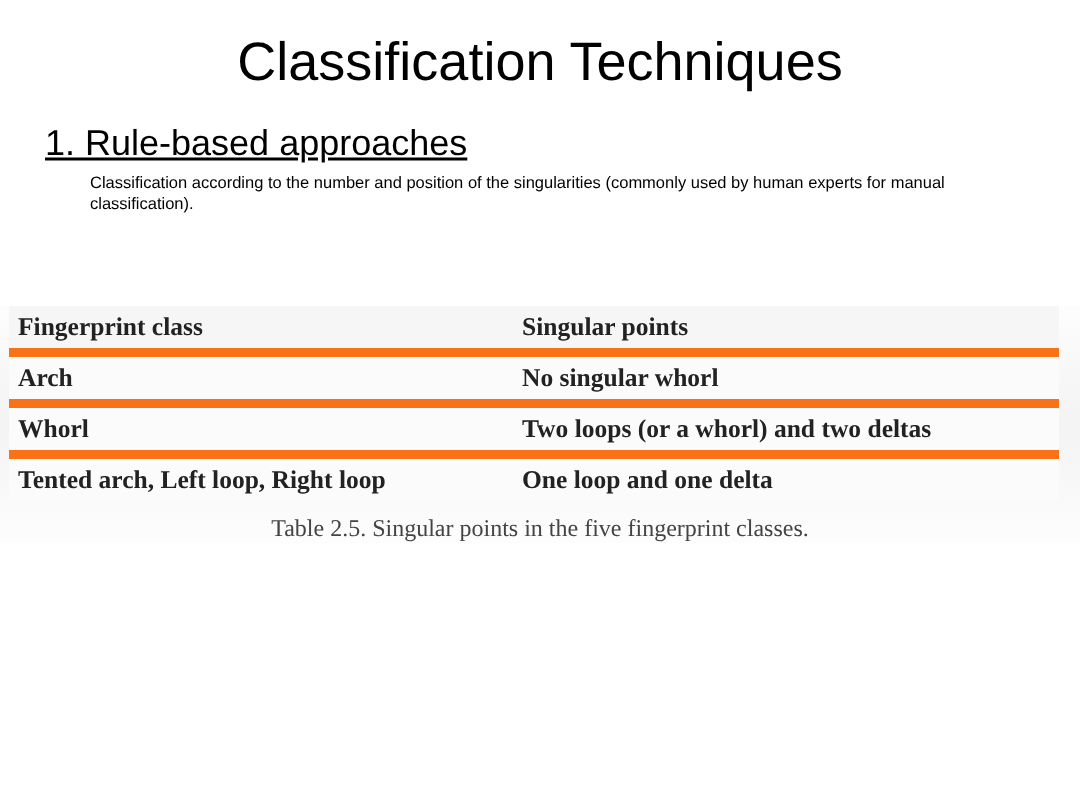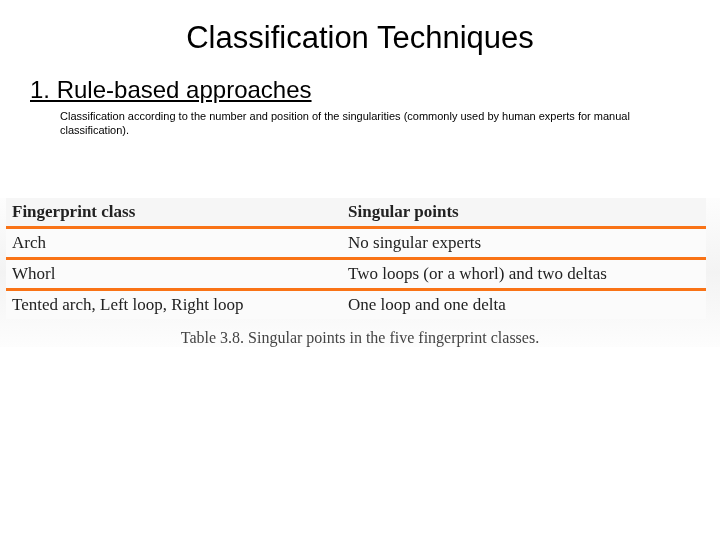--- a/index.html
+++ b/index.html
@@ -13,21 +13,21 @@
     overflow: hidden;
   }
   .slide {
     width: 720px;
     height: 540px;
     position: relative;
     box-sizing: border-box;
   }
   .title {
     text-align: center;
-    font-size: 31px;
+    font-size: 36px;
     font-weight: 400;
     padding-top: 20px;
     padding-bottom: 20px;
   }
   .subheading {
     font-size: 24px;
     font-weight: 400;
     padding-left: 30px;
     padding-bottom: 6px;
     text-decoration: underline;
@@ -56,21 +56,22 @@
     padding: 4px 10px 4px 6px;
     font-weight: 400;
     color: #222;
   }
   th {
     font-weight: 700;
     border-bottom: 1.5px solid #666;
     background: #f6f6f6;
   }
   td {
-    border-top: 3px solid #f97316;
+    border-top: 6px solid #f97316;
+    font-weight: bold;
   }
   .col-left {
     width: 48%;
   }
   .col-right {
     width: 52%;
   }
   .caption {
     text-align: center;
     font-family: "Times New Roman", Times, serif;
@@ -98,28 +99,28 @@
     <table>
       <thead>
         <tr>
           <th class="col-left">Fingerprint class</th>
           <th class="col-right">Singular points</th>
         </tr>
       </thead>
       <tbody>
         <tr>
           <td>Arch</td>
-          <td>No singular experts</td>
+          <td>No singular whorl</td>
         </tr>
         <tr>
           <td>Whorl</td>
           <td>Two loops (or a whorl) and two deltas</td>
         </tr>
         <tr>
           <td>Tented arch, Left loop, Right loop</td>
           <td>One loop and one delta</td>
         </tr>
       </tbody>
     </table>
-    <div class="caption">Table 3.8. Singular points in the five fingerprint classes.</div>
+    <div class="caption">Table 2.5. Singular points in the five fingerprint classes.</div>
   </div>
 
 </div>
 
 </body></html>

